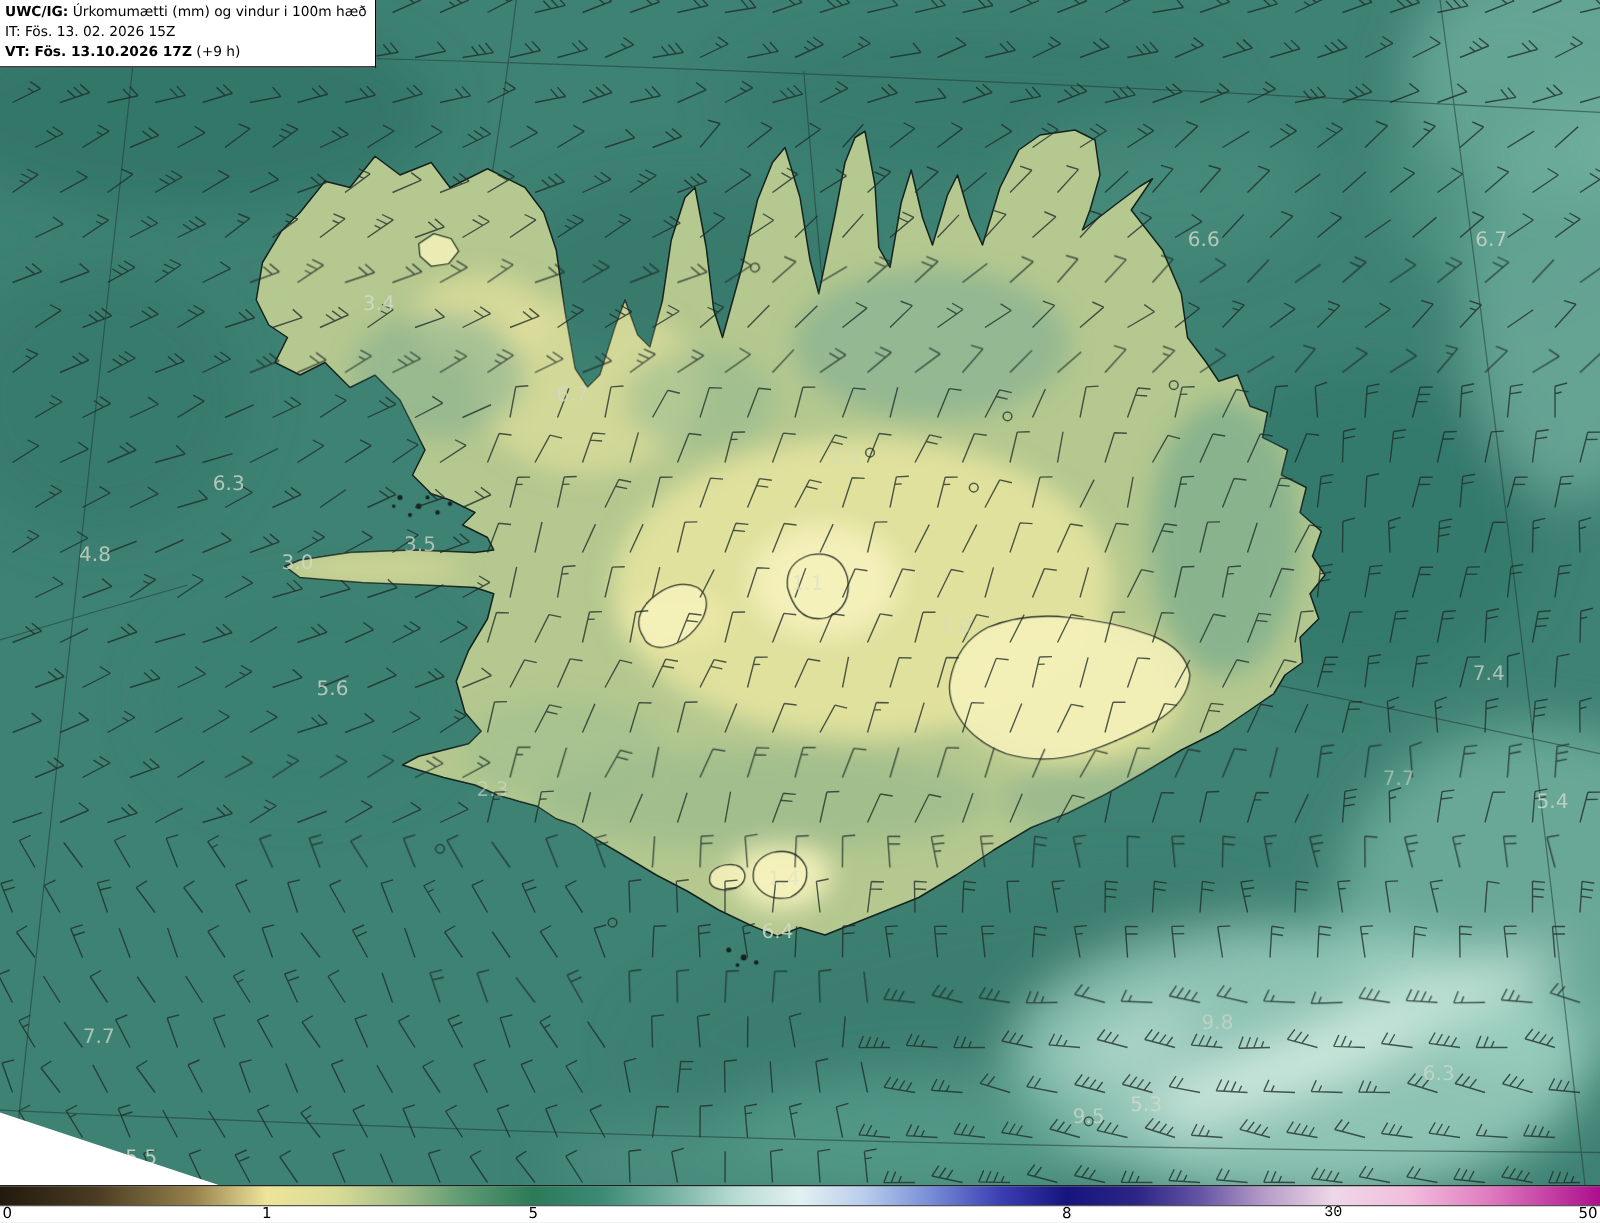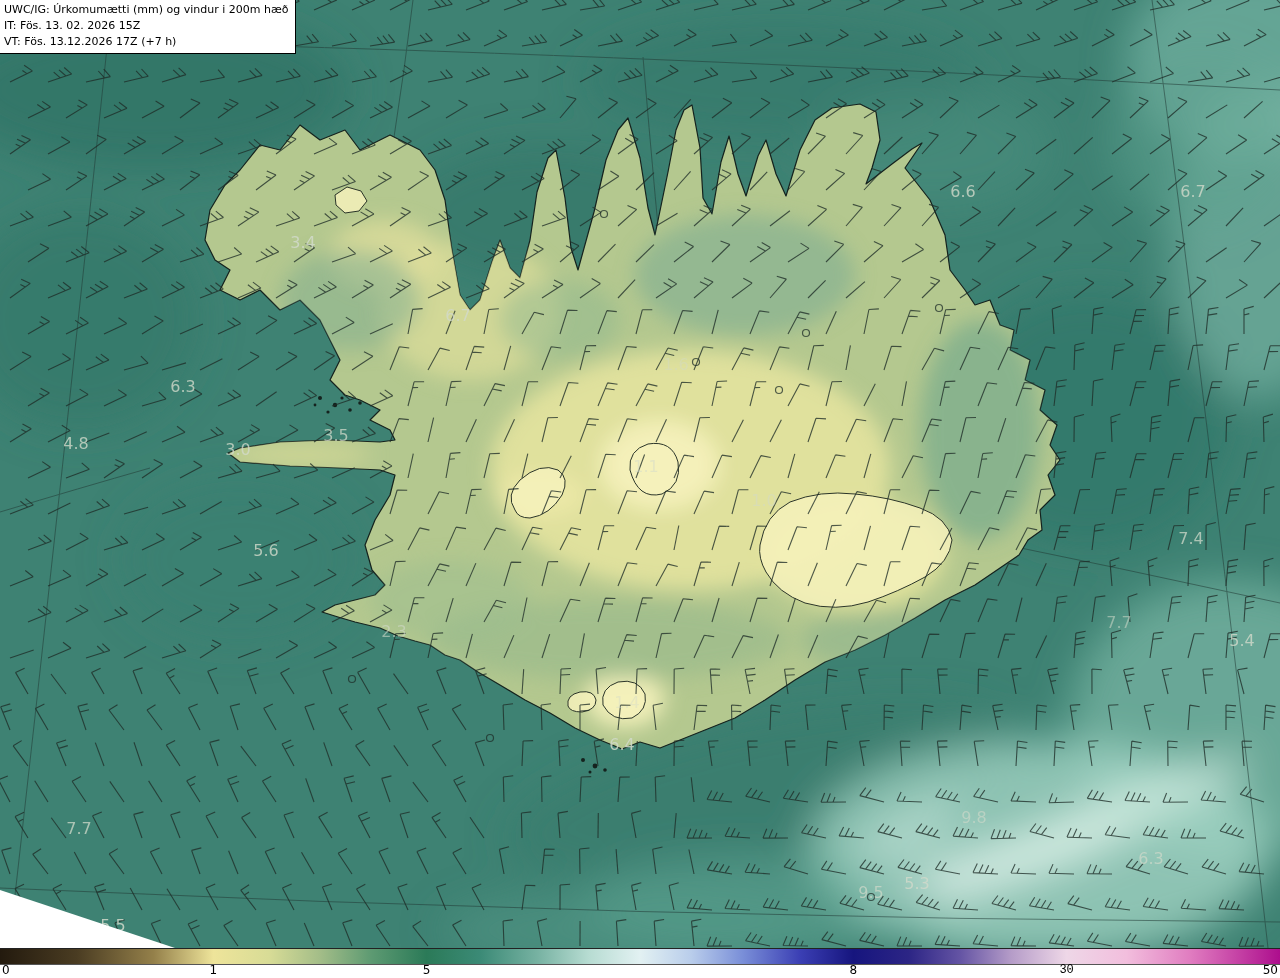--- a/index.html
+++ b/index.html
@@ -4,21 +4,21 @@
 <style>
   html,body{margin:0;padding:0;background:#ffffff;}
   .stage{position:relative;width:1280px;height:978px;overflow:hidden;background:#fff;
          font-family:"DejaVu Sans","Liberation Sans",sans-serif;}
   svg.map{position:absolute;left:0;top:0;display:block;}
   svg text{font-family:"DejaVu Sans","Liberation Sans",sans-serif;}
 
   .titlebox{position:absolute;left:0;top:0;background:#ffffff;border:1px solid #000;
             border-left:none;border-top:none;padding:2px 7px 3px 4px;z-index:5;
             font-size:11px;line-height:16px;color:#000;white-space:nowrap;}
-  .titlebox .b{font-weight:normal;text-align:right;}
+  .titlebox .b{font-weight:bold;text-align:right;}
 
   .colorbar{position:absolute;left:0;top:948px;width:1280px;height:30px;background:#fff;z-index:4;}
   .colorbar .bar{height:17px;width:1280px;border-top:1px solid #222;border-bottom:1px solid #555;box-sizing:border-box;}
   .colorbar .ticks{position:relative;height:13px;font-size:12px;color:#000;}
   .colorbar .ticks span{position:absolute;top:-1px;line-height:13px;}
 </style>
 </head>
 <body>
 
 <div class="stage">
@@ -1070,27 +1070,27 @@
         <text x="917" y="889" fill="#d2dacb" opacity="0.8" font-size="16" text-anchor="middle">5.3</text>
         <text x="871" y="898" fill="#d2dacb" opacity="0.7" font-size="16" text-anchor="middle">9.5</text>
         <text x="113" y="931" fill="#d2dacb" opacity="0.85" font-size="16" text-anchor="middle">5.5</text>
       </g>
 
     <polygon points="0,890 175,948 0,948" fill="#ffffff"></polygon>
   </svg>
 
   <div class="titlebox">
     <div>
-      <span class="b">UWC/IG:</span><span> Úrkomumætti (mm) og vindur i 200m hæð</span>
+      <span class="b">UWC/IG:</span><span> Úrkomumætti (mm) og vindur i 100m hæð</span>
     </div>
     <div>
       <span>IT: Fös. 13. 02. 2026 15Z</span>
     </div>
     <div>
-      <span class="b">VT: Fös. 13.12.2026 17Z</span><span> (+7 h)</span>
+      <span class="b">VT: Fös. 13.10.2026 17Z</span><span> (+9 h)</span>
     </div>
   </div>
 
   <div class="colorbar">
     <div class="bar" id="cbar" style="background: linear-gradient(to right, rgb(35, 26, 14) 0%, rgb(74, 60, 34) 6%, rgb(148, 128, 74) 12%, rgb(238, 228, 154) 16.67%, rgb(216, 220, 150) 21%, rgb(163, 189, 136) 25%, rgb(93, 154, 114) 29%, rgb(43, 122, 88) 33.33%, rgb(59, 138, 118) 37.5%, rgb(119, 178, 162) 42%, rgb(183, 220, 210) 46%, rgb(226, 241, 242) 50%, rgb(185, 205, 235) 54%, rgb(122, 143, 216) 58%, rgb(59, 63, 180) 62.5%, rgb(22, 21, 126) 66.67%, rgb(44, 37, 133) 71%, rgb(100, 84, 164) 75%, rgb(181, 156, 200) 79%, rgb(238, 215, 231) 83.33%, rgb(242, 190, 221) 88%, rgb(224, 124, 192) 93%, rgb(173, 14, 141) 100%);"></div>
     <div class="ticks" id="cticks">
         <span style="left: 2px;">0</span>
         <span style="left: 16.67%; transform: translateX(-50%);">1</span>
         <span style="left: 33.33%; transform: translateX(-50%);">5</span>
         <span style="left: 50%; transform: translateX(-50%); margin-top: 44px;">10</span>

